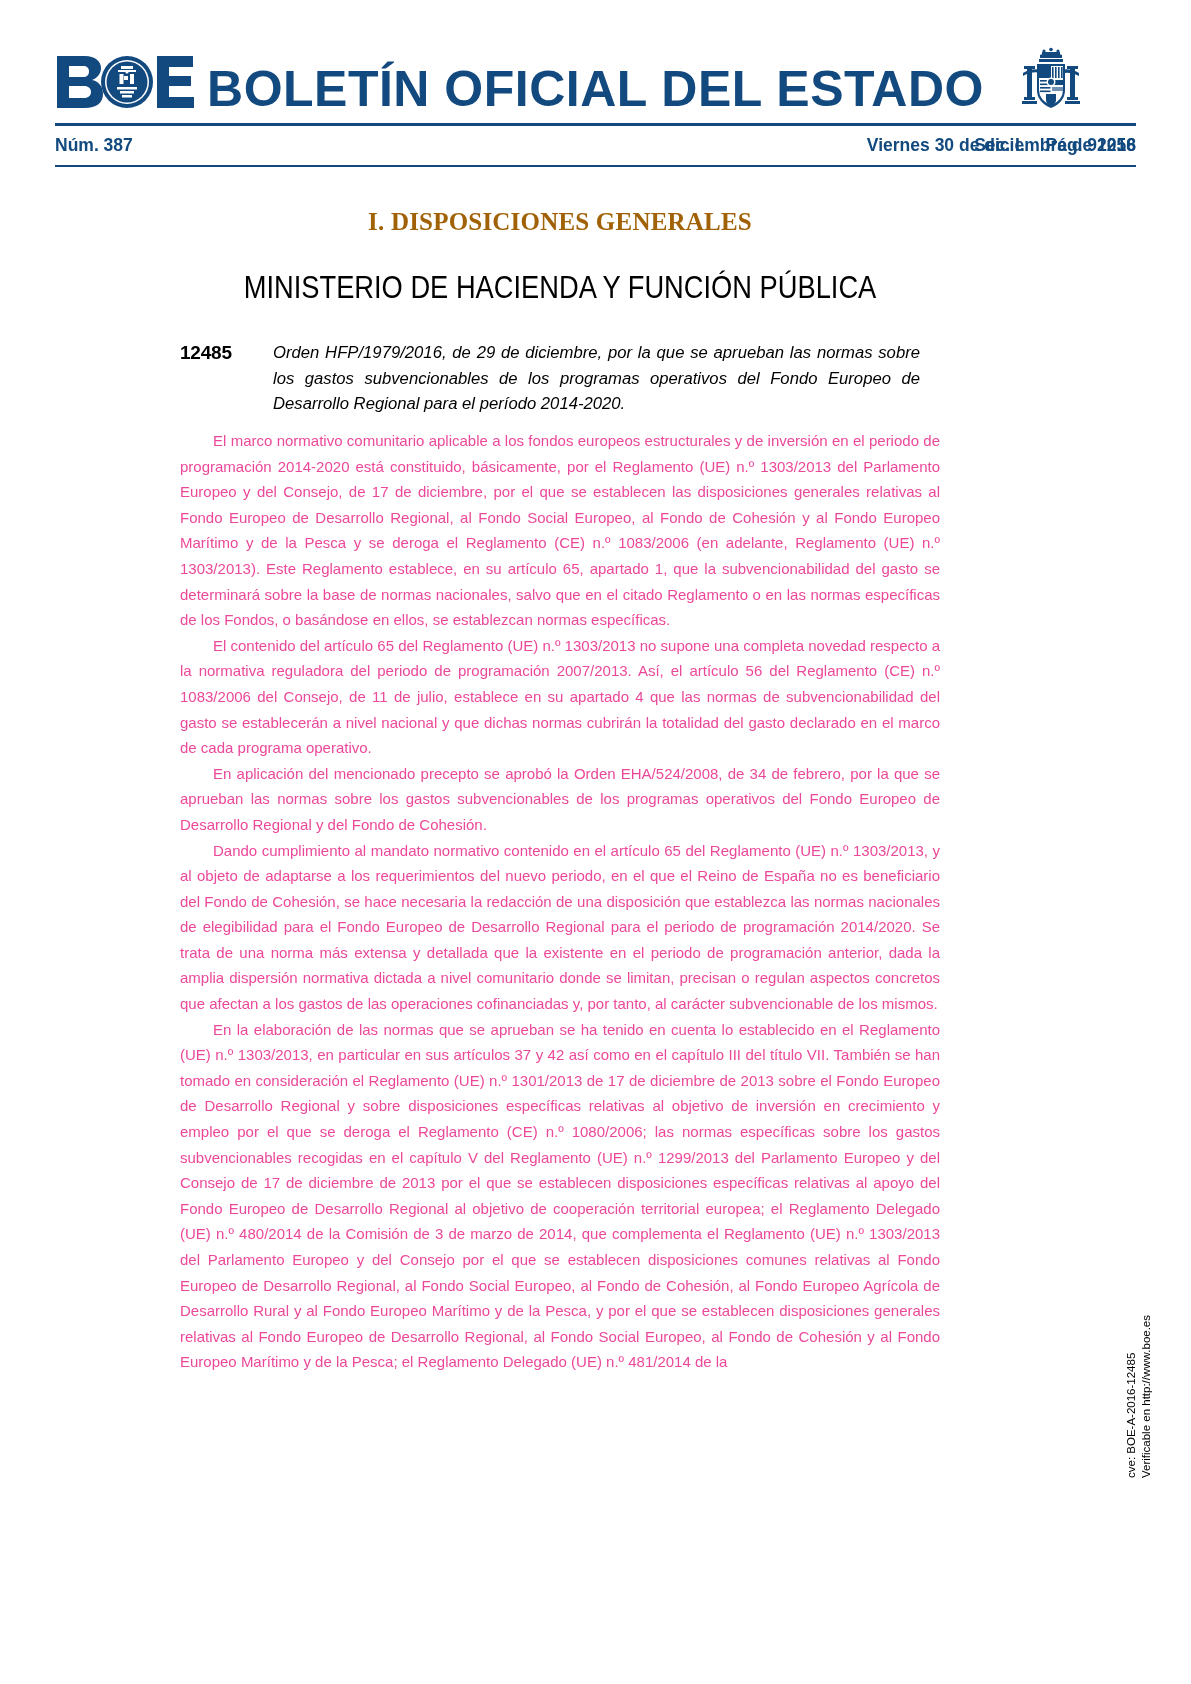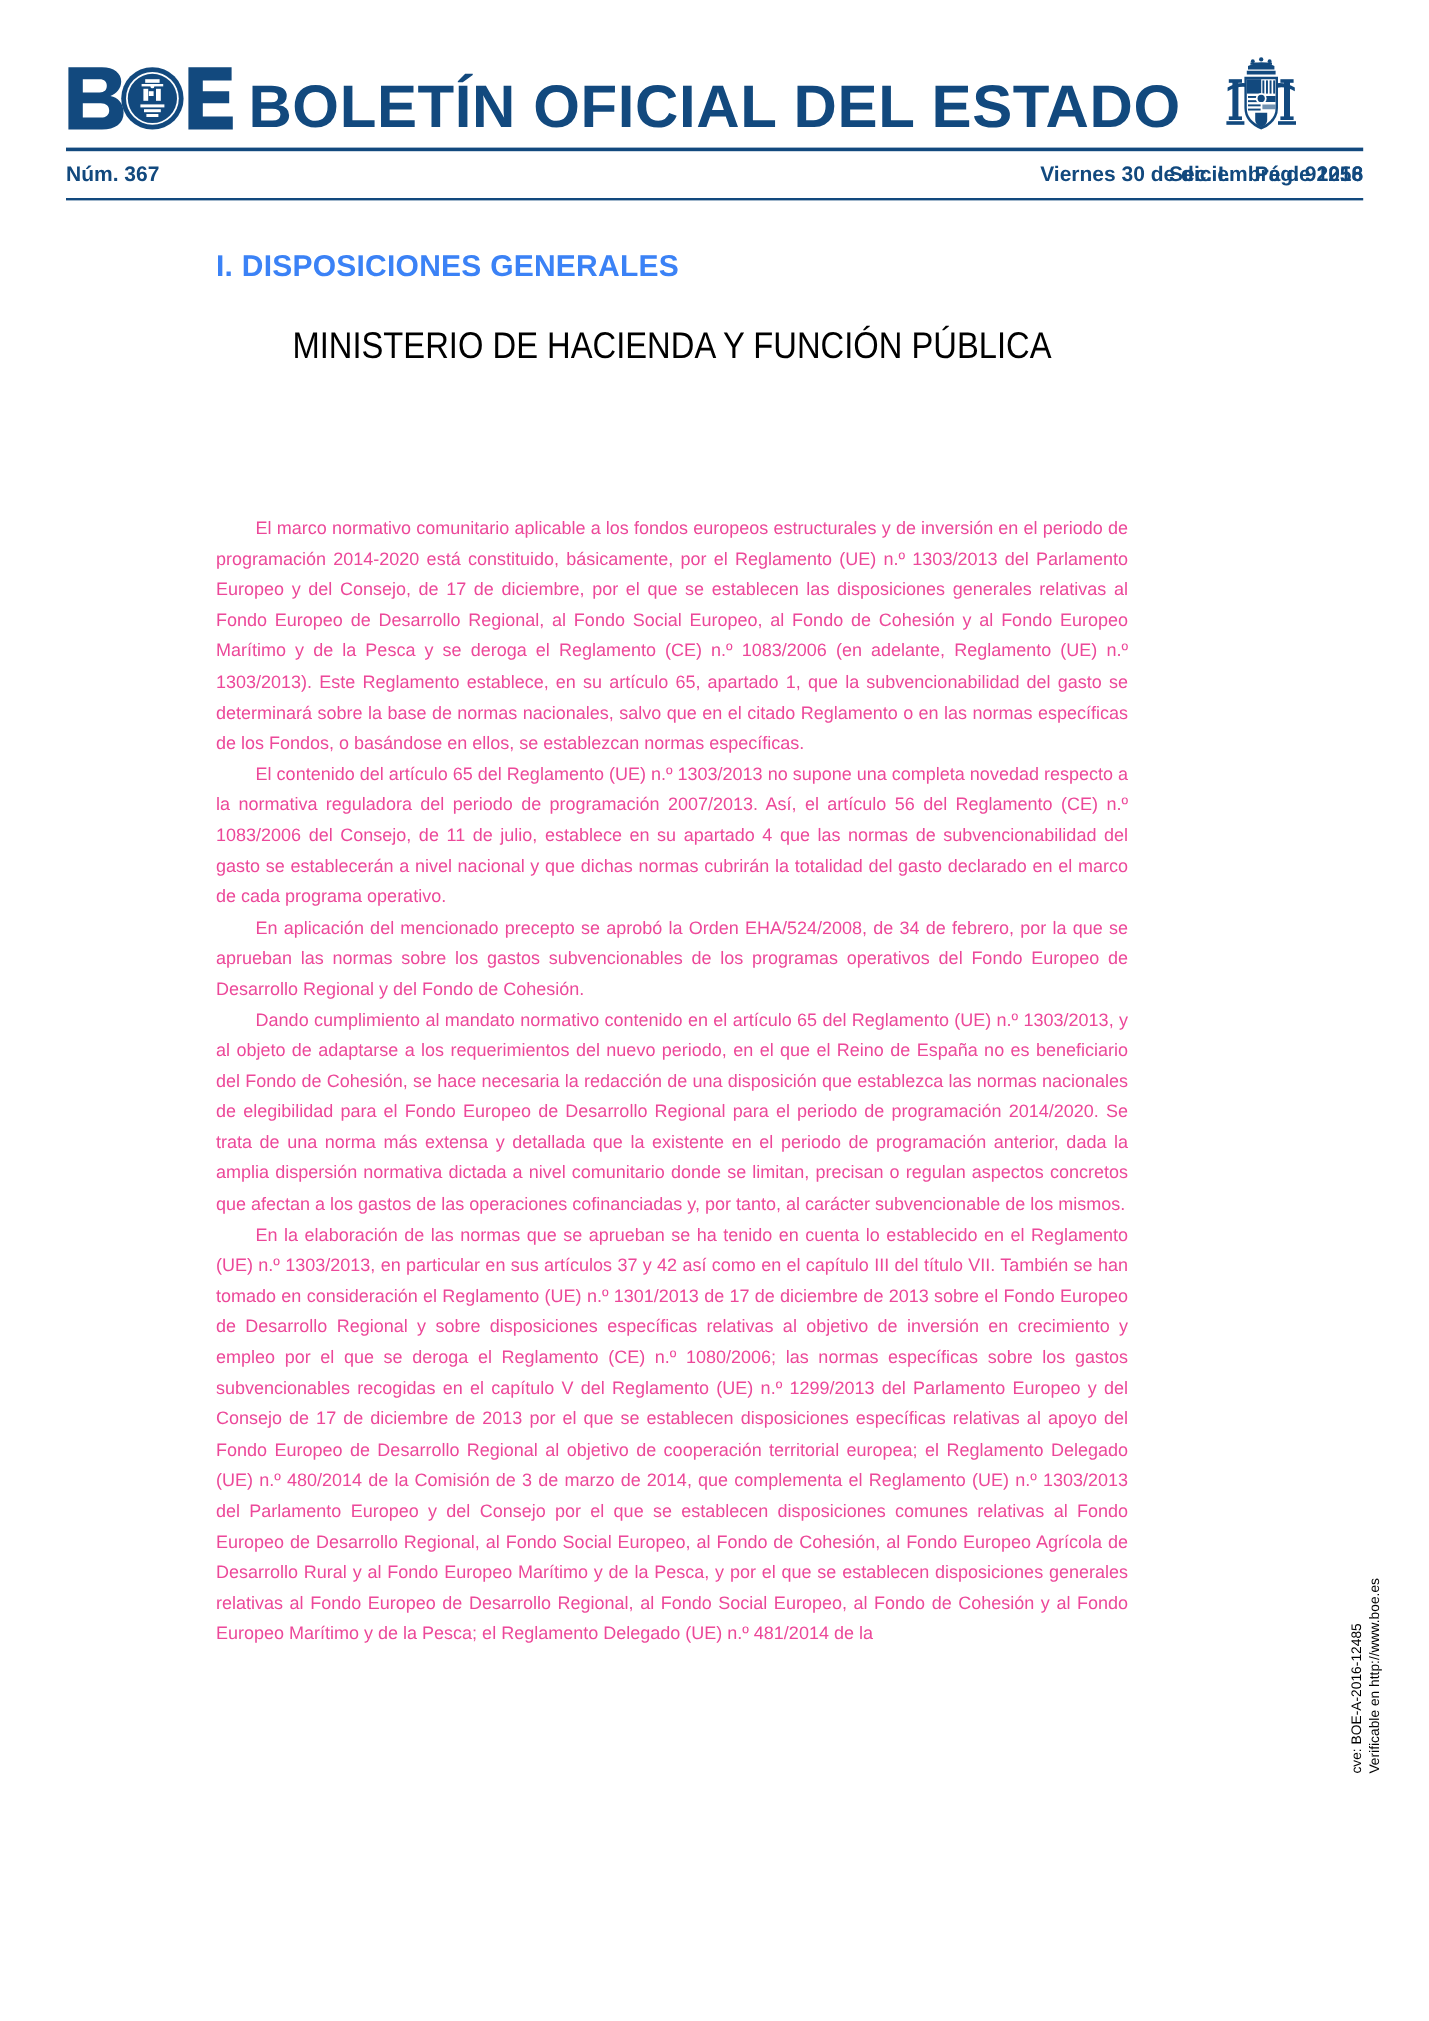--- a/index.html
+++ b/index.html
@@ -99,24 +99,26 @@
     white-space: nowrap;
   }
   .header-sec .sec-gap { display: inline-block; width: 11px; }
 
   
   .section-title {
     position: absolute;
     left: 180px;
     top: 208px;
     width: 760px;
+    text-align: center;
     font-weight: bold;
     font-size: 25px;
     letter-spacing: 0.2px;
-    color: #3b82f6;
+    color: #a16207;
+    font-family: Liberation Serif, serif;
   }
   .ministry-title {
     position: absolute;
     left: 180px;
     top: 270px;
     width: 760px;
     text-align: center;
     font-weight: normal;
     font-size: 31px;
     color: #000;
@@ -277,35 +279,39 @@
           <circle cx="33" cy="36" r="4.5" fill="#ffffff"></circle>
           <circle cx="33" cy="36" r="3" fill="#12497e"></circle>
         </g>
       </svg>
     </div>
   </div>
 
   <div class="rule-top"></div>
 
   <div class="header-bar">
-    <div class="header-num">Núm. 367</div>
+    <div class="header-num">Núm. 387</div>
     <div class="header-date">Viernes 30 de diciembre de 2016</div>
     <div class="header-sec">
       <span>Sec. I.</span>
       <span class="sec-gap"></span>
       <span>Pág. 91258</span>
     </div>
   </div>
 
   <div class="rule-bottom"></div>
 
   <div class="section-title">I. DISPOSICIONES GENERALES</div>
 
   <div class="ministry-title">MINISTERIO DE HACIENDA Y FUNCIÓN PÚBLICA</div>
 
+  <div class="disposition">
+    <div class="disp-number">12485</div>
+    <div class="disp-summary">Orden HFP/1979/2016, de 29 de diciembre, por la que se aprueban las normas sobre los gastos subvencionables de los programas operativos del Fondo Europeo de Desarrollo Regional para el período 2014-2020.</div>
+  </div>
 
   <div class="body-text" id="body-text">
       <p>El marco normativo comunitario aplicable a los fondos europeos estructurales y de inversión en el periodo de programación 2014-2020 está constituido, básicamente, por el Reglamento (UE) n.º 1303/2013 del Parlamento Europeo y del Consejo, de 17 de diciembre, por el que se establecen las disposiciones generales relativas al Fondo Europeo de Desarrollo Regional, al Fondo Social Europeo, al Fondo de Cohesión y al Fondo Europeo Marítimo y de la Pesca y se deroga el Reglamento (CE) n.º 1083/2006 (en adelante, Reglamento (UE) n.º 1303/2013). Este Reglamento establece, en su artículo 65, apartado 1, que la subvencionabilidad del gasto se determinará sobre la base de normas nacionales, salvo que en el citado Reglamento o en las normas específicas de los Fondos, o basándose en ellos, se establezcan normas específicas.</p>
       <p>El contenido del artículo 65 del Reglamento (UE) n.º 1303/2013 no supone una completa novedad respecto a la normativa reguladora del periodo de programación 2007/2013. Así, el artículo 56 del Reglamento (CE) n.º 1083/2006 del Consejo, de 11 de julio, establece en su apartado 4 que las normas de subvencionabilidad del gasto se establecerán a nivel nacional y que dichas normas cubrirán la totalidad del gasto declarado en el marco de cada programa operativo.</p>
       <p>En aplicación del mencionado precepto se aprobó la Orden EHA/524/2008, de 34 de febrero, por la que se aprueban las normas sobre los gastos subvencionables de los programas operativos del Fondo Europeo de Desarrollo Regional y del Fondo de Cohesión.</p>
       <p>Dando cumplimiento al mandato normativo contenido en el artículo 65 del Reglamento (UE) n.º 1303/2013, y al objeto de adaptarse a los requerimientos del nuevo periodo, en el que el Reino de España no es beneficiario del Fondo de Cohesión, se hace necesaria la redacción de una disposición que establezca las normas nacionales de elegibilidad para el Fondo Europeo de Desarrollo Regional para el periodo de programación 2014/2020. Se trata de una norma más extensa y detallada que la existente en el periodo de programación anterior, dada la amplia dispersión normativa dictada a nivel comunitario donde se limitan, precisan o regulan aspectos concretos que afectan a los gastos de las operaciones cofinanciadas y, por tanto, al carácter subvencionable de los mismos.</p>
       <p>En la elaboración de las normas que se aprueban se ha tenido en cuenta lo establecido en el Reglamento (UE) n.º 1303/2013, en particular en sus artículos 37 y 42 así como en el capítulo III del título VII. También se han tomado en consideración el Reglamento (UE) n.º 1301/2013 de 17 de diciembre de 2013 sobre el Fondo Europeo de Desarrollo Regional y sobre disposiciones específicas relativas al objetivo de inversión en crecimiento y empleo por el que se deroga el Reglamento (CE) n.º 1080/2006; las normas específicas sobre los gastos subvencionables recogidas en el capítulo V del Reglamento (UE) n.º 1299/2013 del Parlamento Europeo y del Consejo de 17 de diciembre de 2013 por el que se establecen disposiciones específicas relativas al apoyo del Fondo Europeo de Desarrollo Regional al objetivo de cooperación territorial europea; el Reglamento Delegado (UE) n.º 480/2014 de la Comisión de 3 de marzo de 2014, que complementa el Reglamento (UE) n.º 1303/2013 del Parlamento Europeo y del Consejo por el que se establecen disposiciones comunes relativas al Fondo Europeo de Desarrollo Regional, al Fondo Social Europeo, al Fondo de Cohesión, al Fondo Europeo Agrícola de Desarrollo Rural y al Fondo Europeo Marítimo y de la Pesca, y por el que se establecen disposiciones generales relativas al Fondo Europeo de Desarrollo Regional, al Fondo Social Europeo, al Fondo de Cohesión y al Fondo Europeo Marítimo y de la Pesca; el Reglamento Delegado (UE) n.º 481/2014 de la</p>
     </div>
 
   <div class="cve-block">

